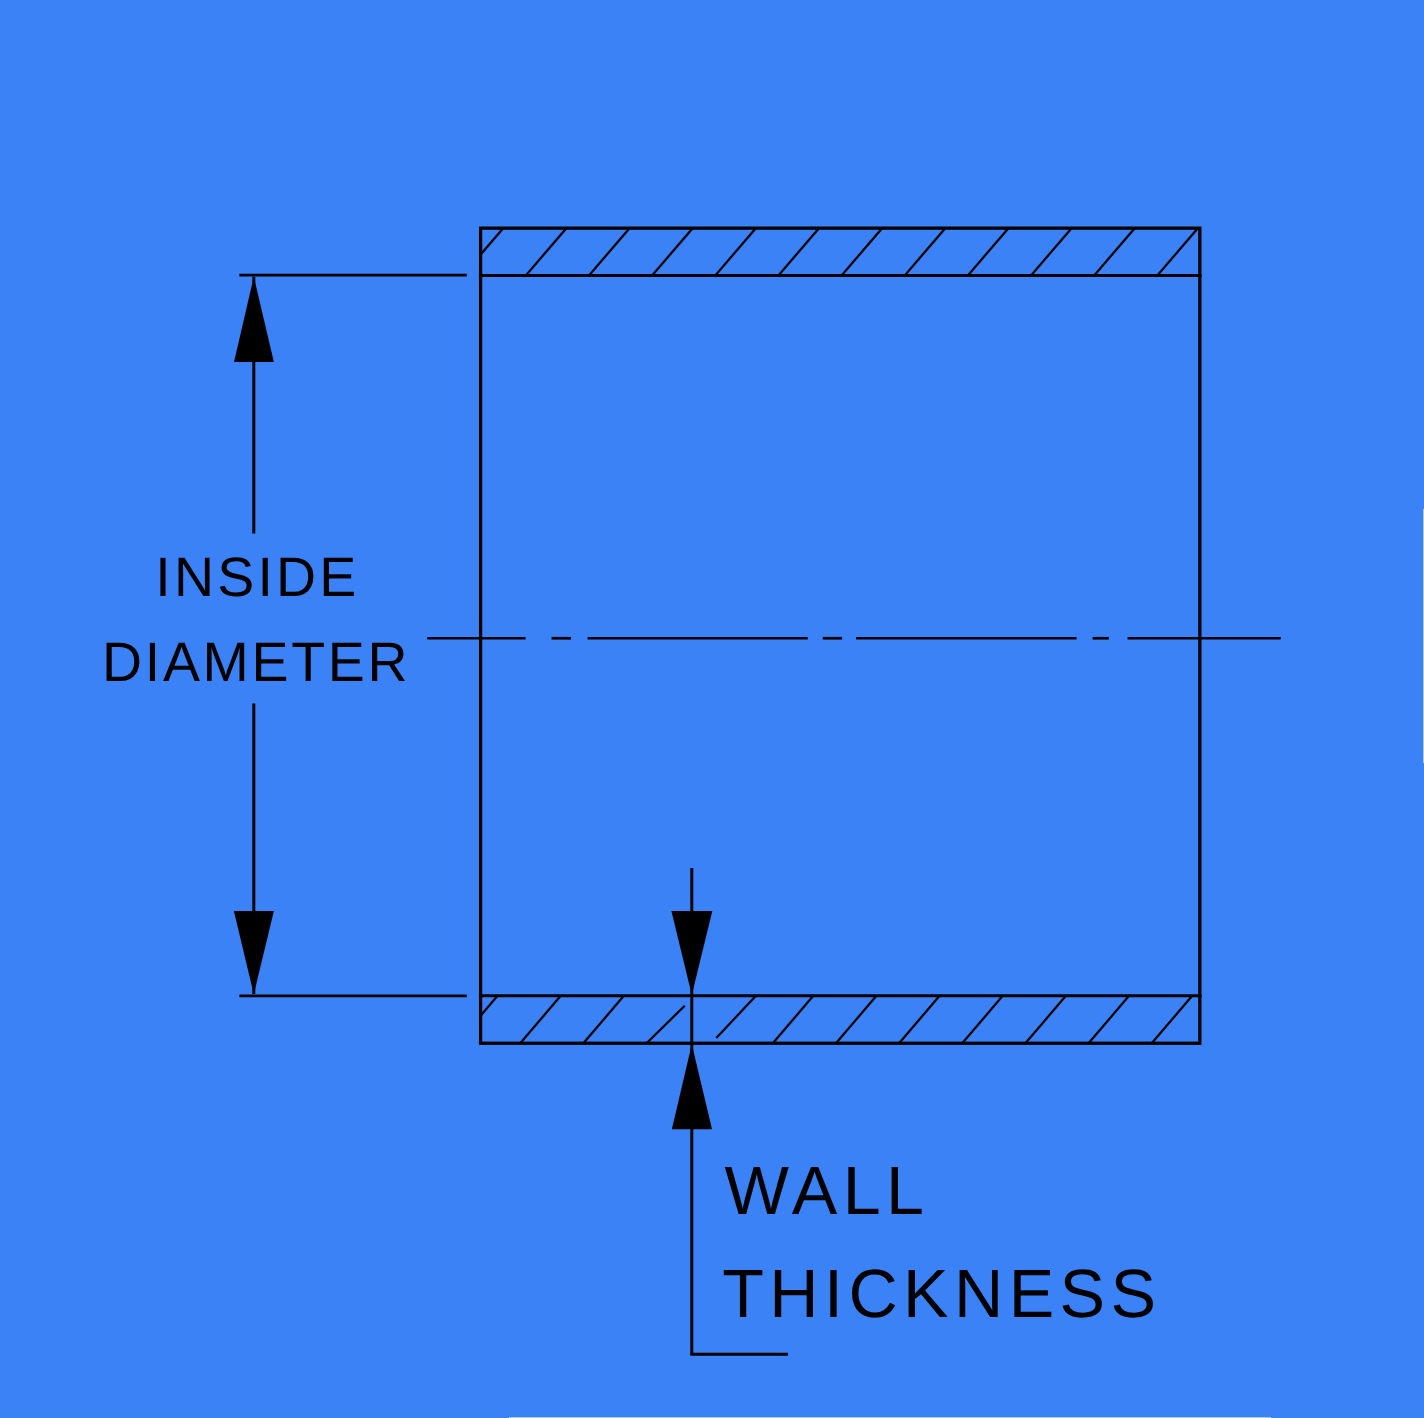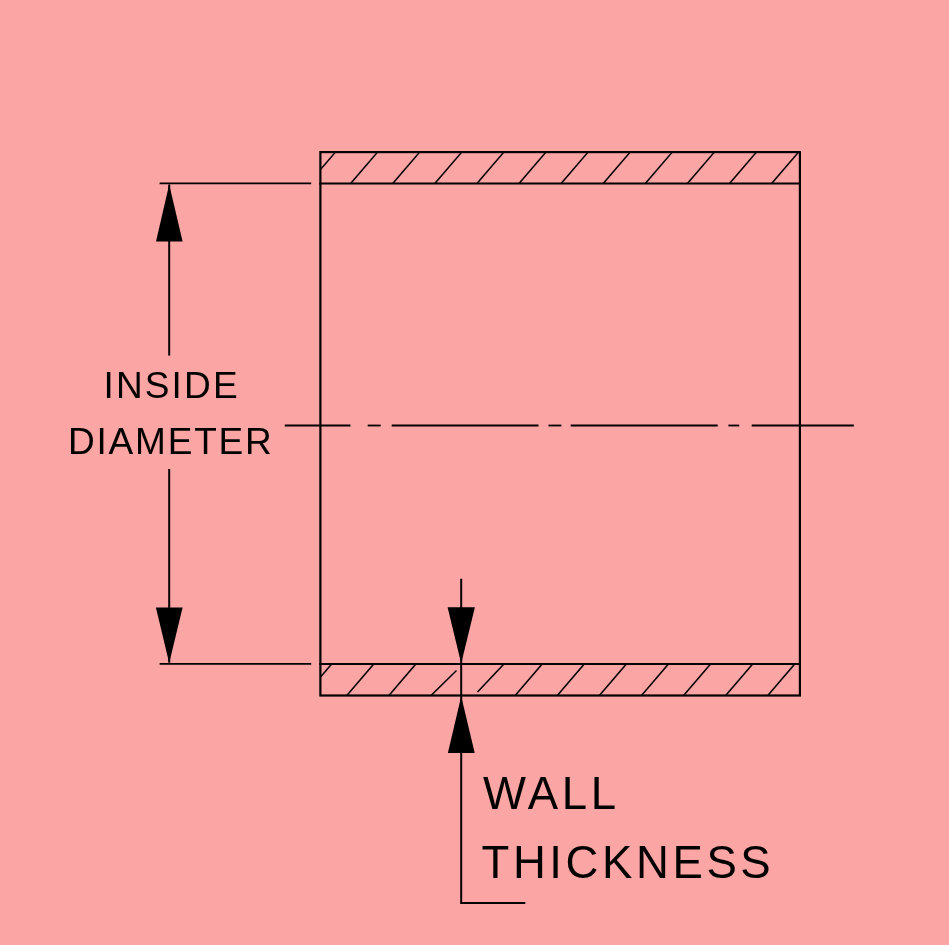--- a/index.html
+++ b/index.html
@@ -1,16 +1,16 @@
 <!DOCTYPE html>
 <html><head>
 <meta charset="utf-8">
 <style>
   html,body{margin:0;padding:0;background:#ffffff;}
-  .page{position:relative;width:949px;height:945px;background:#fca5a5;overflow:hidden;}
+  .page{position:relative;width:949px;height:945px;background:#3b82f6;overflow:hidden;}
   svg{position:absolute;top:0;left:0;}
   text{font-family:"Liberation Sans", sans-serif;fill:#000;}
 </style>
 </head>
 <body>
 <div class="page">
 <svg width="949" height="945" viewBox="0 0 949 945">
 
   <rect x="320.4" y="152.1" width="479.5" height="543.4" fill="none" stroke="#000" stroke-width="2.2"></rect>
 

